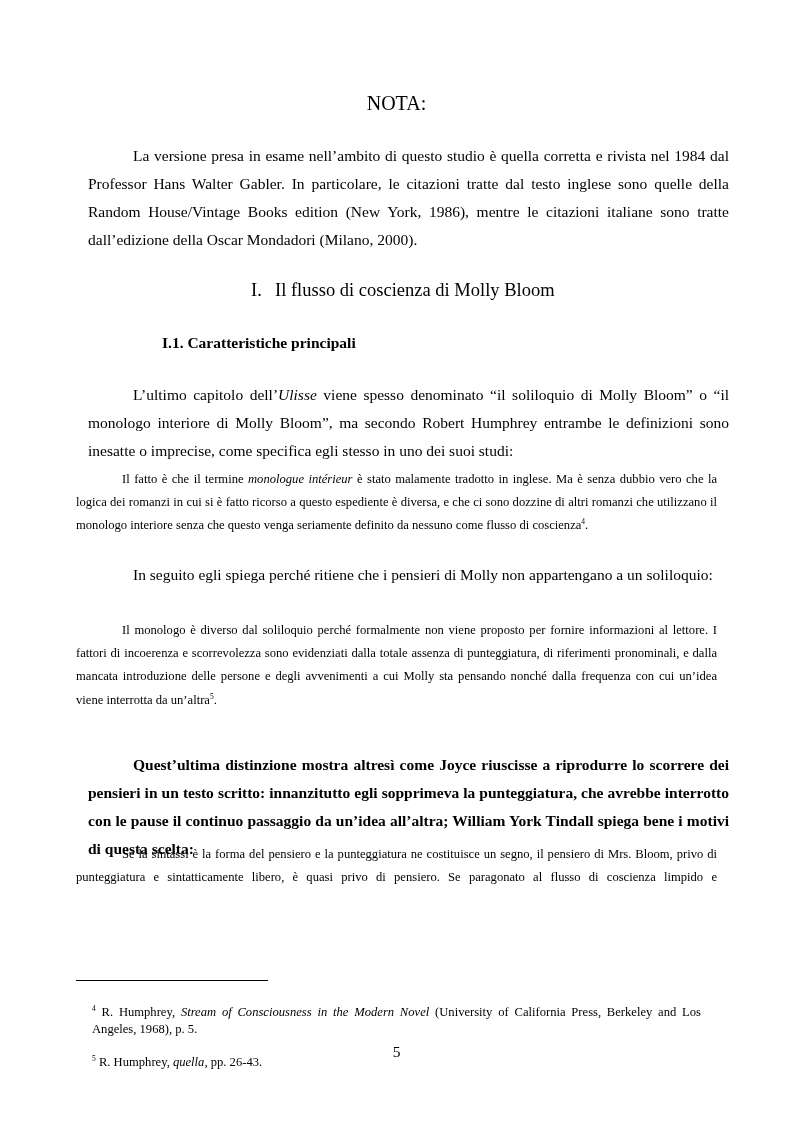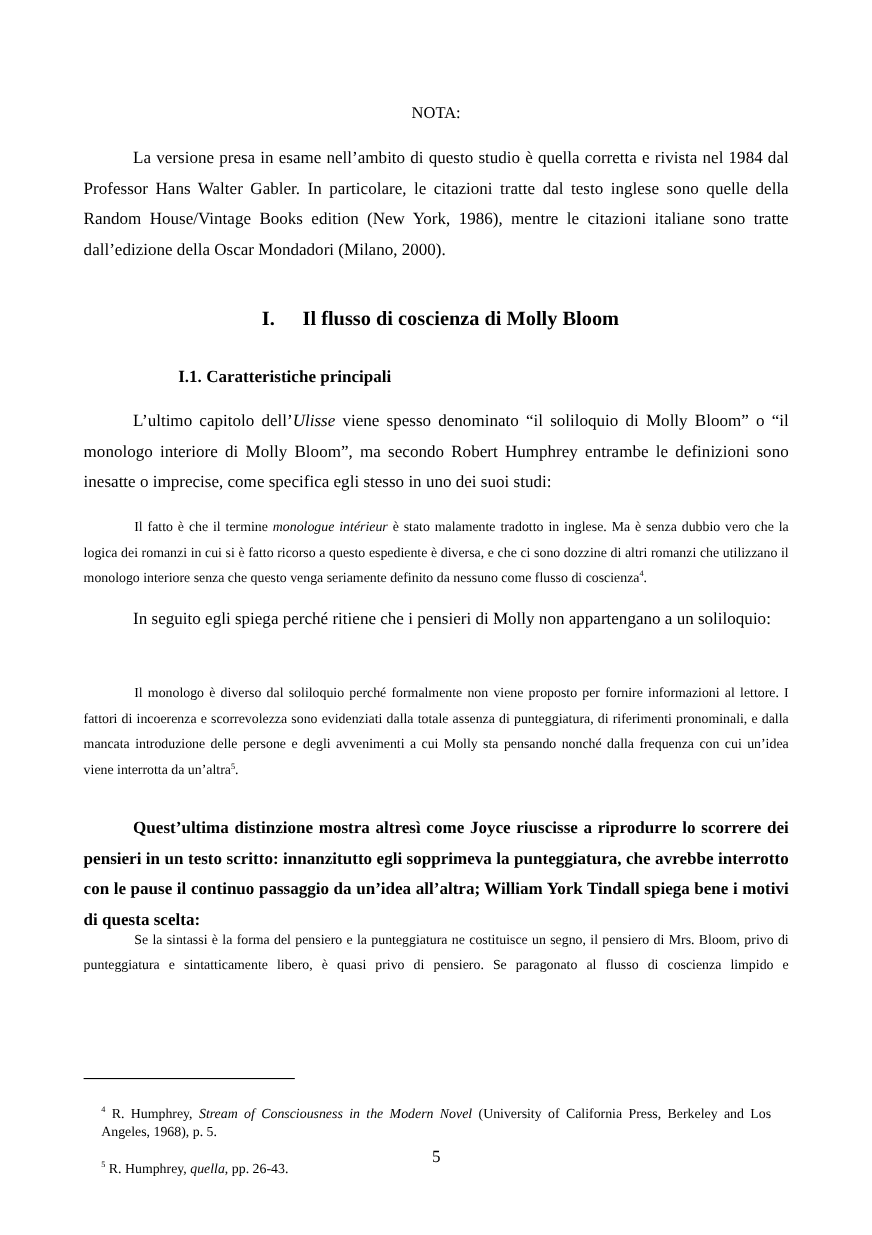--- a/index.html
+++ b/index.html
@@ -1,28 +1,28 @@
 <!DOCTYPE html>
 <html><head>
 <meta charset="utf-8">
 <style>
   html, body { margin: 0; padding: 0; background: #ffffff; }
   body { width: 793px; height: 1123px; position: relative; overflow: hidden;
          font-family: "Liberation Serif", "DejaVu Serif", serif; color: #000; }
   .page { position: absolute; left: 0; top: 0; width: 793px; height: 1123px; }
 
   .nota { position: absolute; top: 93px; left: 0; width: 793px; text-align: center;
-          font-size: 15px; line-height: 20px; }
+          font-size: 20px; line-height: 20px; }
 
   .para { position: absolute; left: 76px; width: 641px; font-size: 15.5px;
-          line-height: 28px; text-align: justify; margin: 0; }
+          line-height: 28px; text-align: justify; margin: 12px; }
   .para .ind { display: inline-block; width: 45px; }
 
-  .heading { position: absolute; top: 278px; left: 238px; font-size: 18.5px; font-weight: bold;
-             line-height: 24px; white-space: nowrap; }
+  .heading { position: absolute; top: 278px; left: 238px; font-size: 18.5px; font-weight: normal;
+             line-height: 24px; white-space: nowrap; text-align: center; }
   .heading .num { display: inline-block; width: 37px; }
 
   .subheading { position: absolute; top: 333px; left: 120px; font-size: 15.5px;
                 font-weight: bold; line-height: 20px; margin-left: 42px; }
 
   .quote { position: absolute; left: 76px; width: 641px; font-size: 12.6px;
            line-height: 23.2px; text-align: justify; margin: 0; }
   .quote .ind { display: inline-block; width: 46px; }
 
   sup { font-size: 7.5px; vertical-align: super; line-height: 0; }

